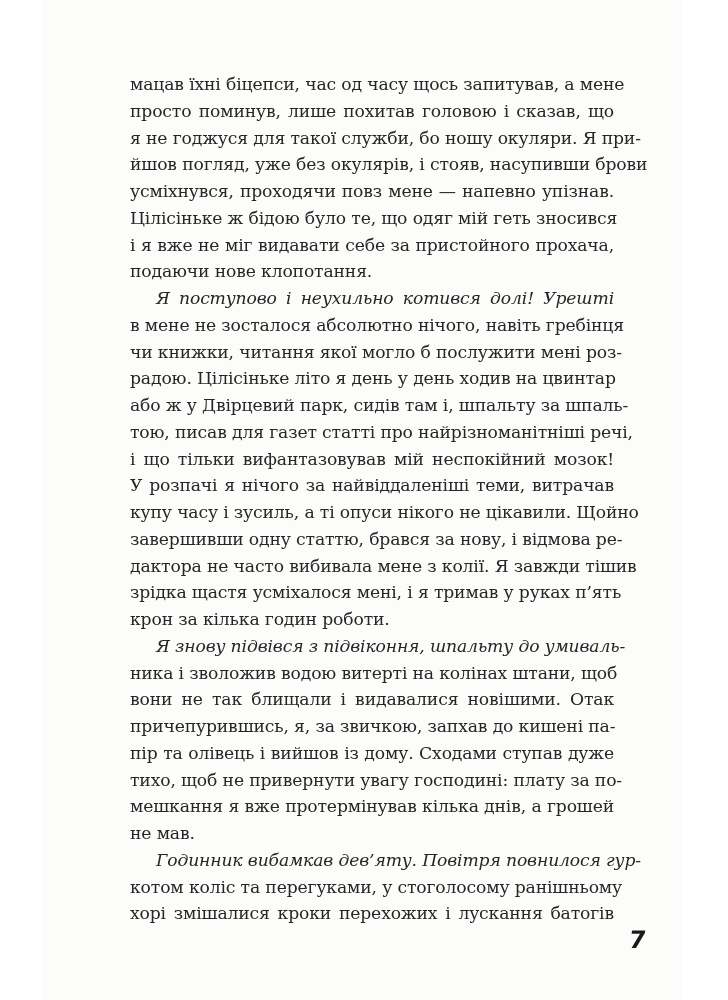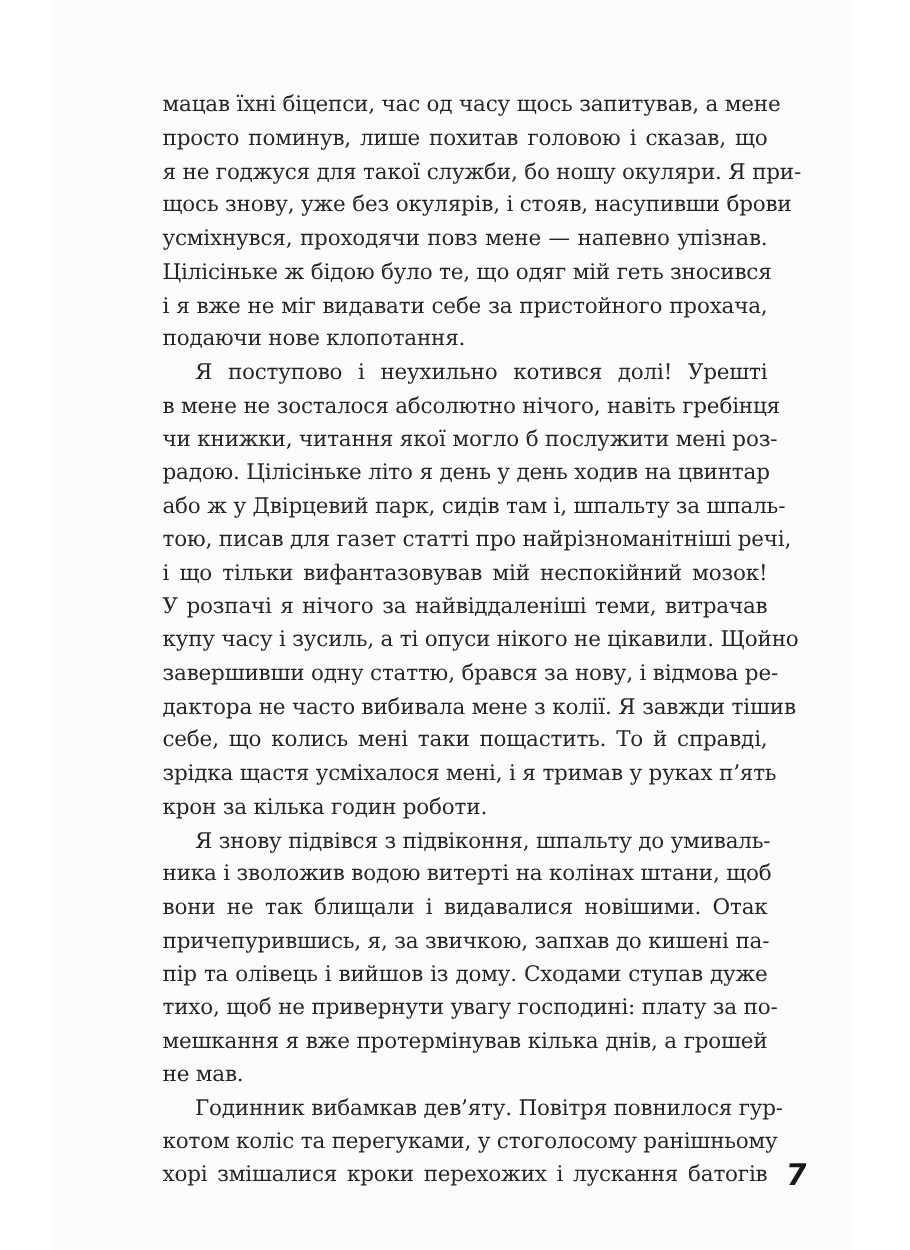--- a/index.html
+++ b/index.html
@@ -37,20 +37,21 @@
       white-space: nowrap;
       text-align: justify;
       text-align-last: justify;
       height: 26.75px;
     }
     .line.last {
       text-align-last: left;
     }
     .line.indent {
       padding-left: 26px;
+      font-style: italic;
     }
     .page-number {
       position: absolute;
       left: 586px;
       top: 926px;
       font-family: "DejaVu Sans", "Liberation Sans", sans-serif;
       font-weight: bold;
       font-size: 24px;
       color: #1a1a1a;
       transform: skewX(-8deg);
@@ -58,39 +59,38 @@
   </style>
 </head>
 <body>
 
 <div class="page">
   <div class="text-block" id="text-block">
       <div>
         <span class="line">мацав їхні біцепси, час од часу щось запитував, а мене</span>
         <span class="line">просто поминув, лише похитав головою і сказав, що</span>
         <span class="line">я не годжуся для такої служби, бо ношу окуляри. Я при-</span>
-        <span class="line">щось знову, уже без окулярів, і стояв, насупивши брови</span>
+        <span class="line">йшов погляд, уже без окулярів, і стояв, насупивши брови</span>
         <span class="line">усміхнувся, проходячи повз мене — напевно упізнав.</span>
         <span class="line">Цілісіньке ж бідою було те, що одяг мій геть зносився</span>
         <span class="line">і я вже не міг видавати себе за пристойного прохача,</span>
         <span class="line last">подаючи нове клопотання.</span>
       </div>
       <div>
         <span class="line indent">Я поступово і неухильно котився долі! Урешті</span>
         <span class="line">в мене не зосталося абсолютно нічого, навіть гребінця</span>
         <span class="line">чи книжки, читання якої могло б послужити мені роз-</span>
         <span class="line">радою. Цілісіньке літо я день у день ходив на цвинтар</span>
         <span class="line">або ж у Двірцевий парк, сидів там і, шпальту за шпаль-</span>
         <span class="line">тою, писав для газет статті про найрізноманітніші речі,</span>
         <span class="line">і що тільки вифантазовував мій неспокійний мозок!</span>
         <span class="line">У розпачі я нічого за найвіддаленіші теми, витрачав</span>
         <span class="line">купу часу і зусиль, а ті опуси нікого не цікавили. Щойно</span>
         <span class="line">завершивши одну статтю, брався за нову, і відмова ре-</span>
         <span class="line">дактора не часто вибивала мене з колії. Я завжди тішив</span>
-        <span class="line">себе, що колись мені таки пощастить. То й справді,</span>
         <span class="line">зрідка щастя усміхалося мені, і я тримав у руках п’ять</span>
         <span class="line last">крон за кілька годин роботи.</span>
       </div>
       <div>
         <span class="line indent">Я знову підвівся з підвіконня, шпальту до умиваль-</span>
         <span class="line">ника і зволожив водою витерті на колінах штани, щоб</span>
         <span class="line">вони не так блищали і видавалися новішими. Отак</span>
         <span class="line">причепурившись, я, за звичкою, запхав до кишені па-</span>
         <span class="line">пір та олівець і вийшов із дому. Сходами ступав дуже</span>
         <span class="line">тихо, щоб не привернути увагу господині: плату за по-</span>

